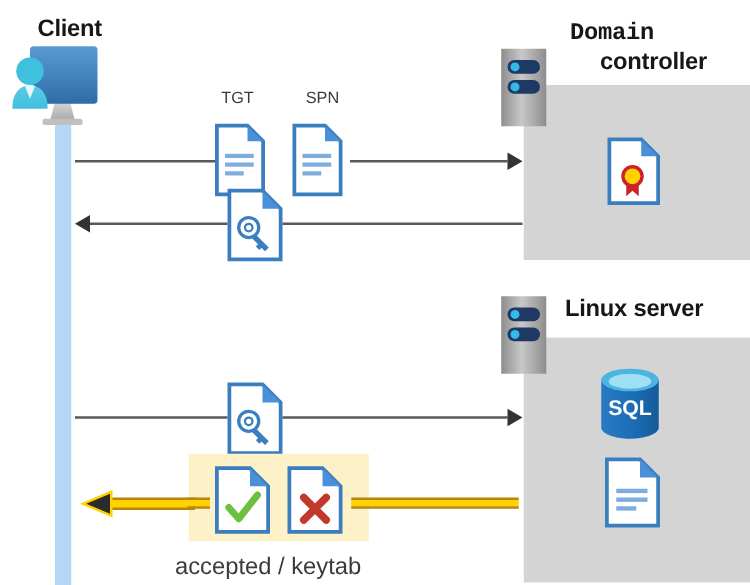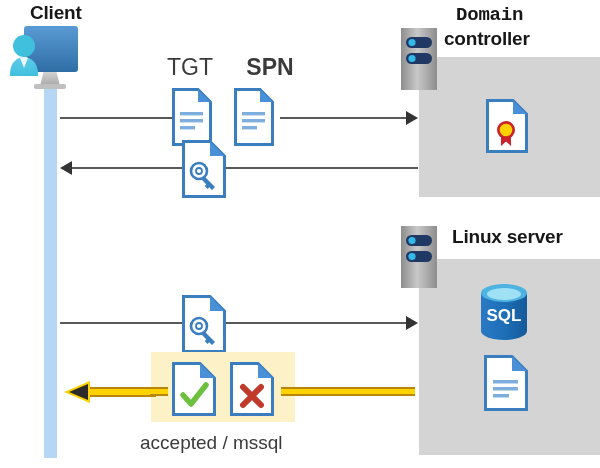--- a/index.html
+++ b/index.html
@@ -10,38 +10,38 @@
   body {
     font-family: "Liberation Sans", sans-serif;
   }
   #canvas {
     position: relative;
     width: 600px;
     height: 468px;
     background: #ffffff;
     overflow: hidden;
   }
-  .abs { position: absolute; }
+  .abs { position: absolute; margin-top: 11px; }
 
   
   .title-bold {
     font-weight: bold;
     color: #171717;
     font-size: 19px;
     line-height: 22px;
     letter-spacing: -0.2px;
   }
   .label-plain {
     color: #3b3b3b;
     font-size: 19px;
     line-height: 22px;
   }
   .doc-tag {
     color: #3b3b3b;
-    font-size: 23px;
+    font-size: 13px;
     line-height: 22px;
     text-align: center;
   }
 
   
   .gray-panel { background: #d4d4d4; }
 
   
   .hline {
     height: 2px;
@@ -108,21 +108,21 @@
       </defs>
       <rect x="0" y="0" width="36" height="62" fill="url(#rackGradA)"></rect>
       <rect x="5" y="9" width="26" height="11" rx="5.5" fill="#1f3864"></rect>
       <circle cx="11" cy="14.5" r="3.6" fill="#35b9e8"></circle>
       <rect x="5" y="25" width="26" height="11" rx="5.5" fill="#1f3864"></rect>
       <circle cx="11" cy="30.5" r="3.6" fill="#35b9e8"></circle>
     </svg>
   </div>
 
   <div class="abs title-bold" style="left:456px; top:4px;font-family:Liberation Mono, monospace;">Domain</div>
-  <div class="abs title-bold" style="left:444px; top:28px;">controller</div>
+  <div class="abs title-bold" style="left:480px; top:28px;">controller</div>
 
   <div class="abs" style="left:486px; top:99px; width:42px; height:54px;">
     <svg width="42" height="54" viewBox="0 0 42 54">
       <path d="M1.5 1.5 H27 L40.5 15 V52.5 H1.5 Z" fill="#ffffff" stroke="#3a7ebf" stroke-width="3"></path>
       <path d="M27 1.5 L40.5 15 H27 Z" fill="#4a90d9"></path>
 
       <path d="M15 32 L15 47 L20 42.5 L25 47 L25 32 Z" fill="#cc2229"></path>
 
       <circle cx="20" cy="31" r="9" fill="#cc2229"></circle>
       <circle cx="20" cy="31" r="6.3" fill="#ffd200"></circle>
@@ -169,21 +169,21 @@
       <path d="M1.5 1.5 H28 L42.5 16 V54.5 H1.5 Z" fill="#ffffff" stroke="#3a7ebf" stroke-width="3"></path>
       <path d="M28 1.5 L42.5 16 H28 Z" fill="#4a90d9"></path>
       <rect x="9" y="25" width="25" height="3.5" fill="#7eaedd"></rect>
       <rect x="9" y="32" width="25" height="3.5" fill="#7eaedd"></rect>
       <rect x="9" y="39" width="16" height="3.5" fill="#7eaedd"></rect>
     </svg>
   </div>
 
 
   <div class="abs doc-tag" style="left:166px; top:56px; width:48px;">TGT</div>
-  <div class="abs doc-tag" style="left:244px; top:56px; width:52px;font-weight:bold;">SPN</div>
+  <div class="abs doc-tag" style="left:232px; top:56px; width:52px;">SPN</div>
 
   <div class="abs hline" style="left:60px; top:117px; width:112px;"></div>
 
   <div class="abs" style="left:172px; top:88px; width:40px; height:58px;">
     <svg width="40" height="58" viewBox="0 0 40 58">
       <path d="M1.5 1.5 H26 L38.5 14 V56.5 H1.5 Z" fill="#ffffff" stroke="#3a7ebf" stroke-width="3"></path>
       <path d="M26 1.5 L38.5 14 H26 Z" fill="#4a90d9"></path>
       <rect x="8" y="24" width="23" height="3.4" fill="#7eaedd"></rect>
       <rect x="8" y="31" width="23" height="3.4" fill="#7eaedd"></rect>
       <rect x="8" y="38" width="15" height="3.4" fill="#7eaedd"></rect>
@@ -283,15 +283,15 @@
   </div>
 
   <div class="abs" style="left:230px; top:362px; width:44px; height:54px;">
     <svg width="44" height="54" viewBox="0 0 44 54">
       <path d="M1.5 1.5 H28 L42.5 16 V52.5 H1.5 Z" fill="#ffffff" stroke="#3a7ebf" stroke-width="3"></path>
       <path d="M28 1.5 L42.5 16 H28 Z" fill="#4a90d9"></path>
       <path d="M13 25 L31 43 M31 25 L13 43" fill="none" stroke="#c0392b" stroke-width="6" stroke-linecap="round"></path>
     </svg>
   </div>
 
-  <div class="abs label-plain" style="left:140px; top:432px;">accepted / mssql</div>
+  <div class="abs label-plain" style="left:140px; top:432px;">accepted / keytab</div>
 
 </div>
 
 </body></html>

